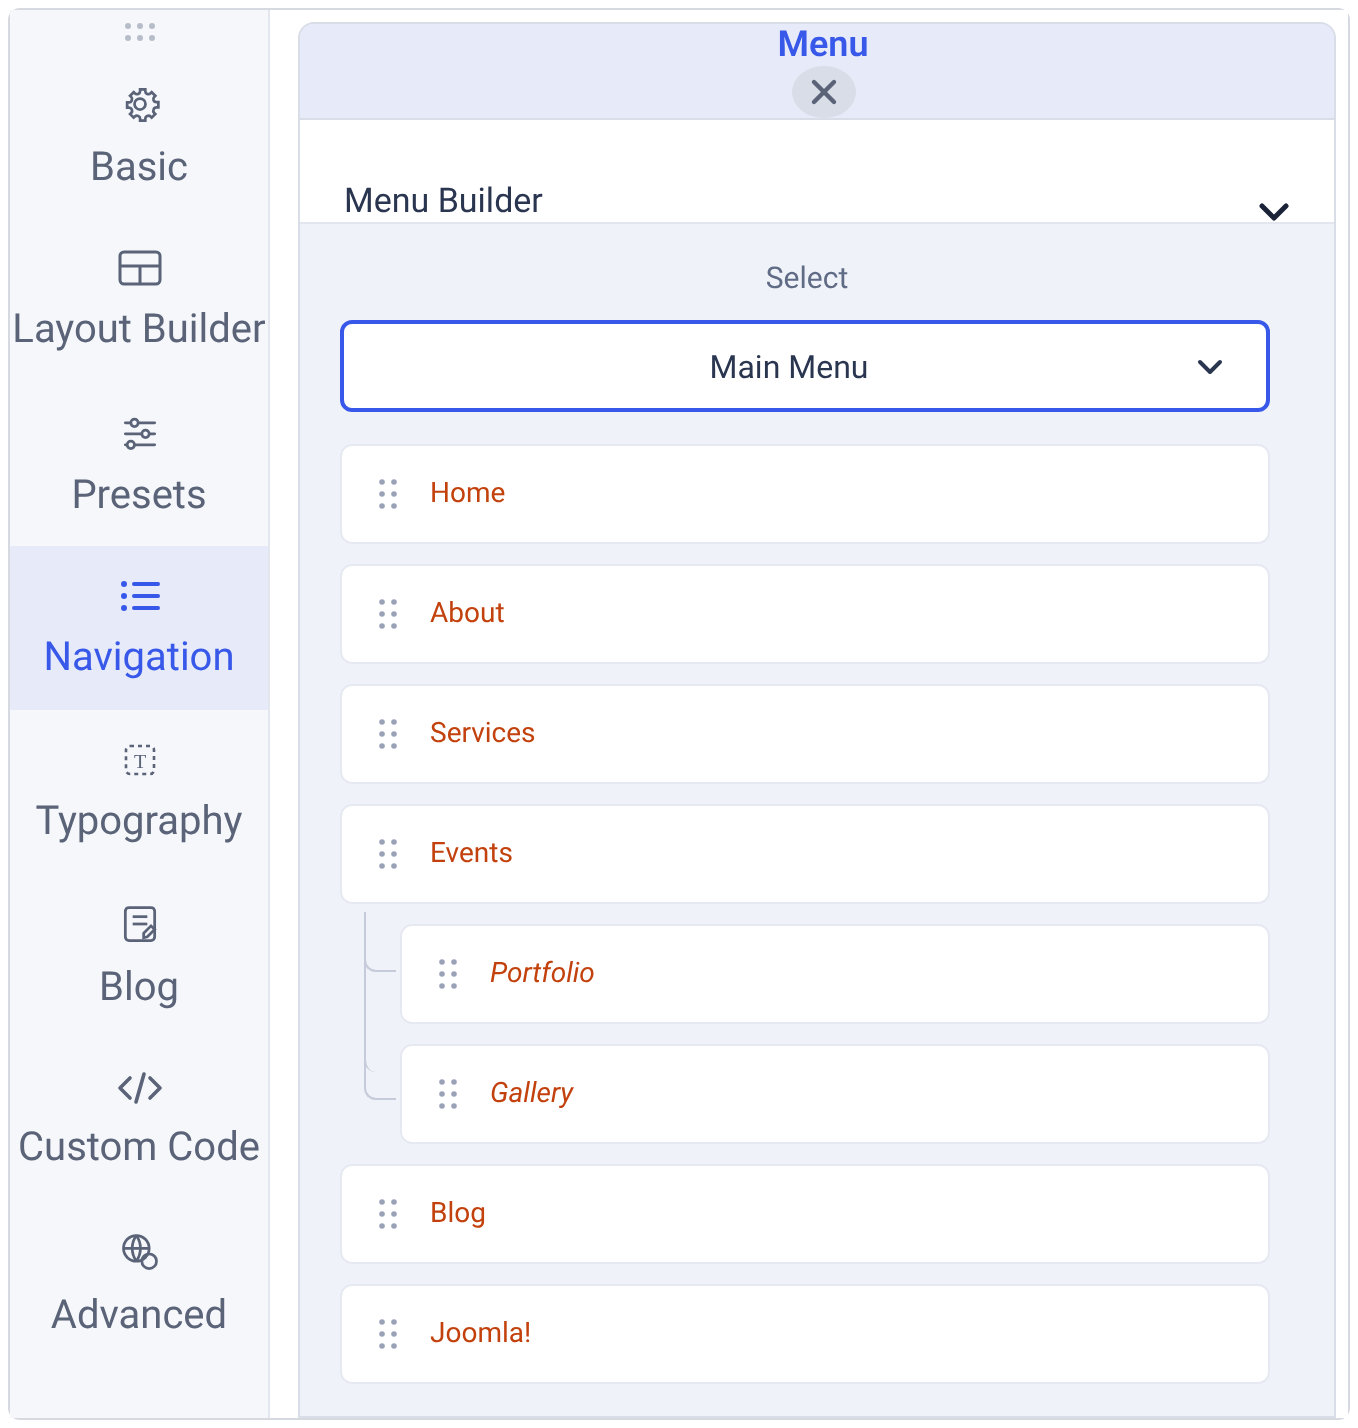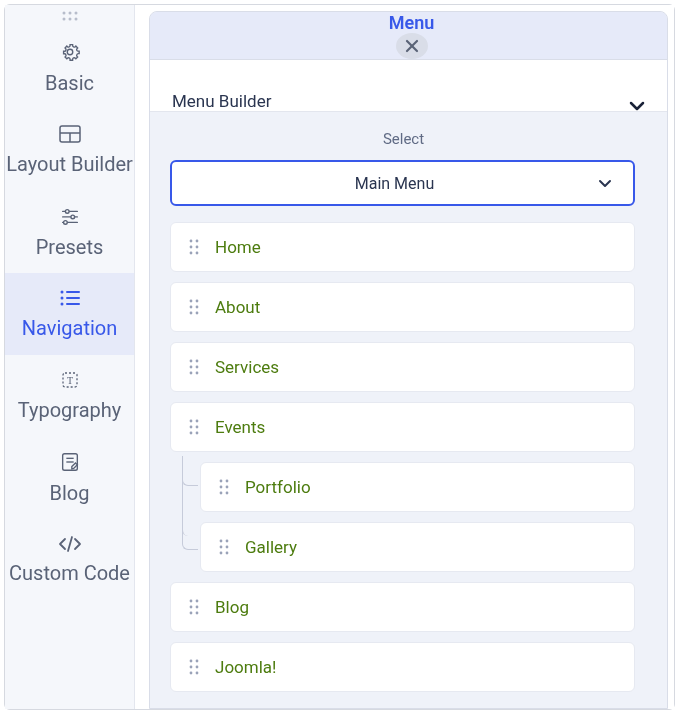--- a/index.html
+++ b/index.html
@@ -158,26 +158,27 @@
     padding: 0 18px;
     margin-bottom: 10px;
     cursor: grab;
   }
   .menu-item .grip {
     color: #9aa2b8;
     margin-right: 16px;
     font-size: 14px;
   }
   .menu-item-label {
-    color: #4d7c0f;
-    font-size: 17px;
+    color: #c2410c;
+    font-size: 14px;
   }
   .children {
     position: relative;
     padding-left: 30px;
+    font-style: italic;
   }
   .children::before {
     content: "";
     position: absolute;
     left: 12px;
     top: -6px;
     width: 14px;
     height: calc(100% - 30px);
     border-left: 1px solid #c6cbda;
     border-bottom-left-radius: 6px;
@@ -287,20 +288,30 @@
       <span class="icon">
         <svg width="24" height="18" viewBox="0 0 24 18" fill="none" stroke="currentColor" stroke-width="1.8" stroke-linecap="round" stroke-linejoin="round">
             <polyline points="7 4 2 9 7 14"></polyline>
             <polyline points="17 4 22 9 17 14"></polyline>
             <line x1="14" y1="2" x2="10" y2="16"></line>
           </svg>
       </span>
       <span class="sidebar-label">Custom Code</span>
     </div>
 
+    <div class="sidebar-item">
+      <span class="icon">
+        <svg width="22" height="22" viewBox="0 0 24 24" fill="none" stroke="currentColor" stroke-width="1.5">
+            <circle cx="10" cy="10" r="7"></circle>
+            <path d="M3 10h14M10 3a12 12 0 0 1 0 14M10 3a12 12 0 0 0 0 14"></path>
+            <circle cx="17" cy="17" r="4"></circle>
+          </svg>
+      </span>
+      <span class="sidebar-label">Advanced</span>
+    </div>
   </div>
 
   <div class="panel-wrap">
     <div class="panel">
       <div class="panel-header">
         <div class="panel-title">Menu</div>
         <div class="close-btn">
           <span>
             <svg width="14" height="14" viewBox="0 0 14 14" stroke="currentColor" stroke-width="2.2" stroke-linecap="round">
                 <line x1="2" y1="2" x2="12" y2="12"></line>

